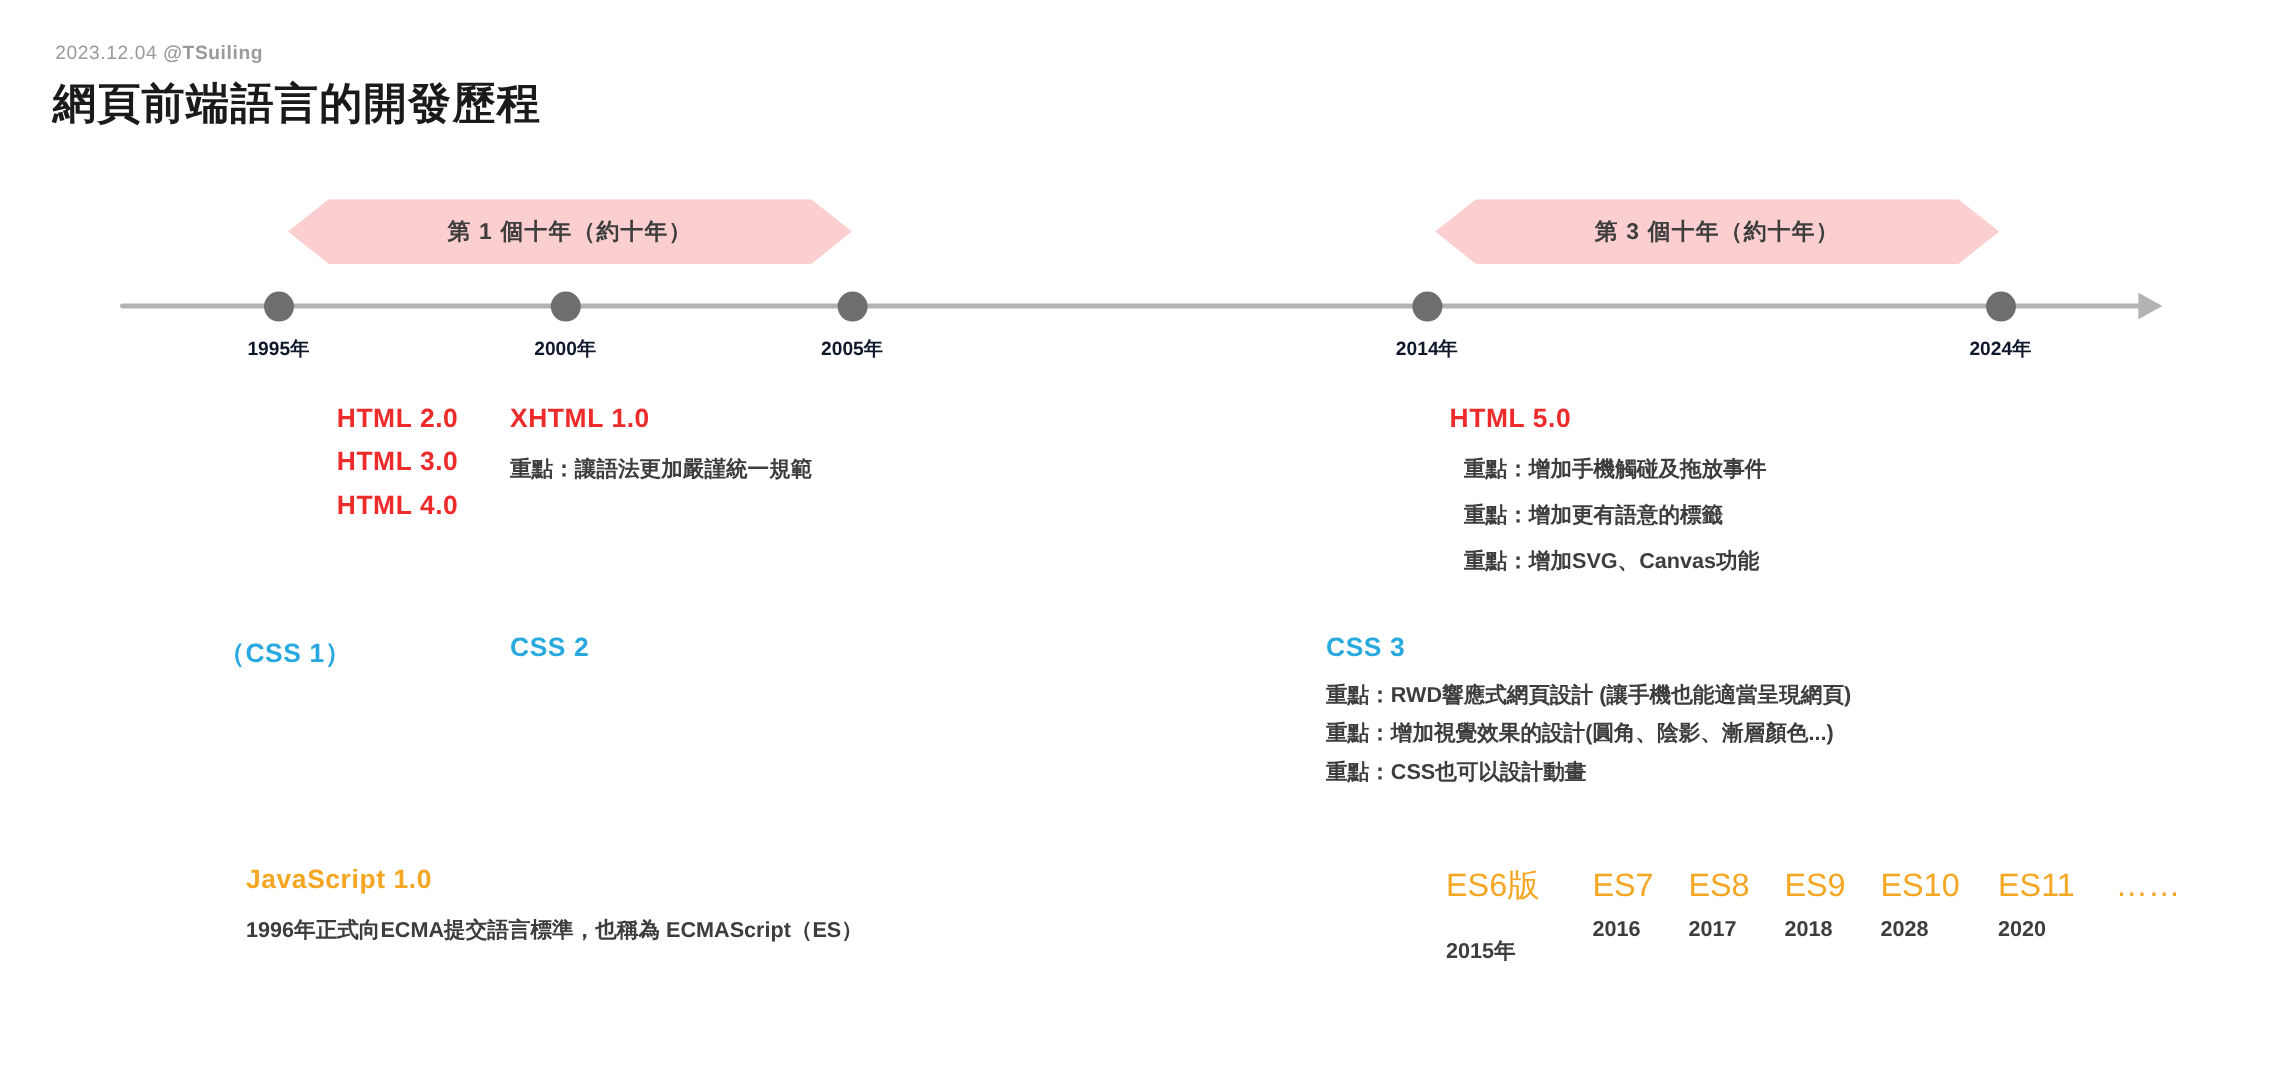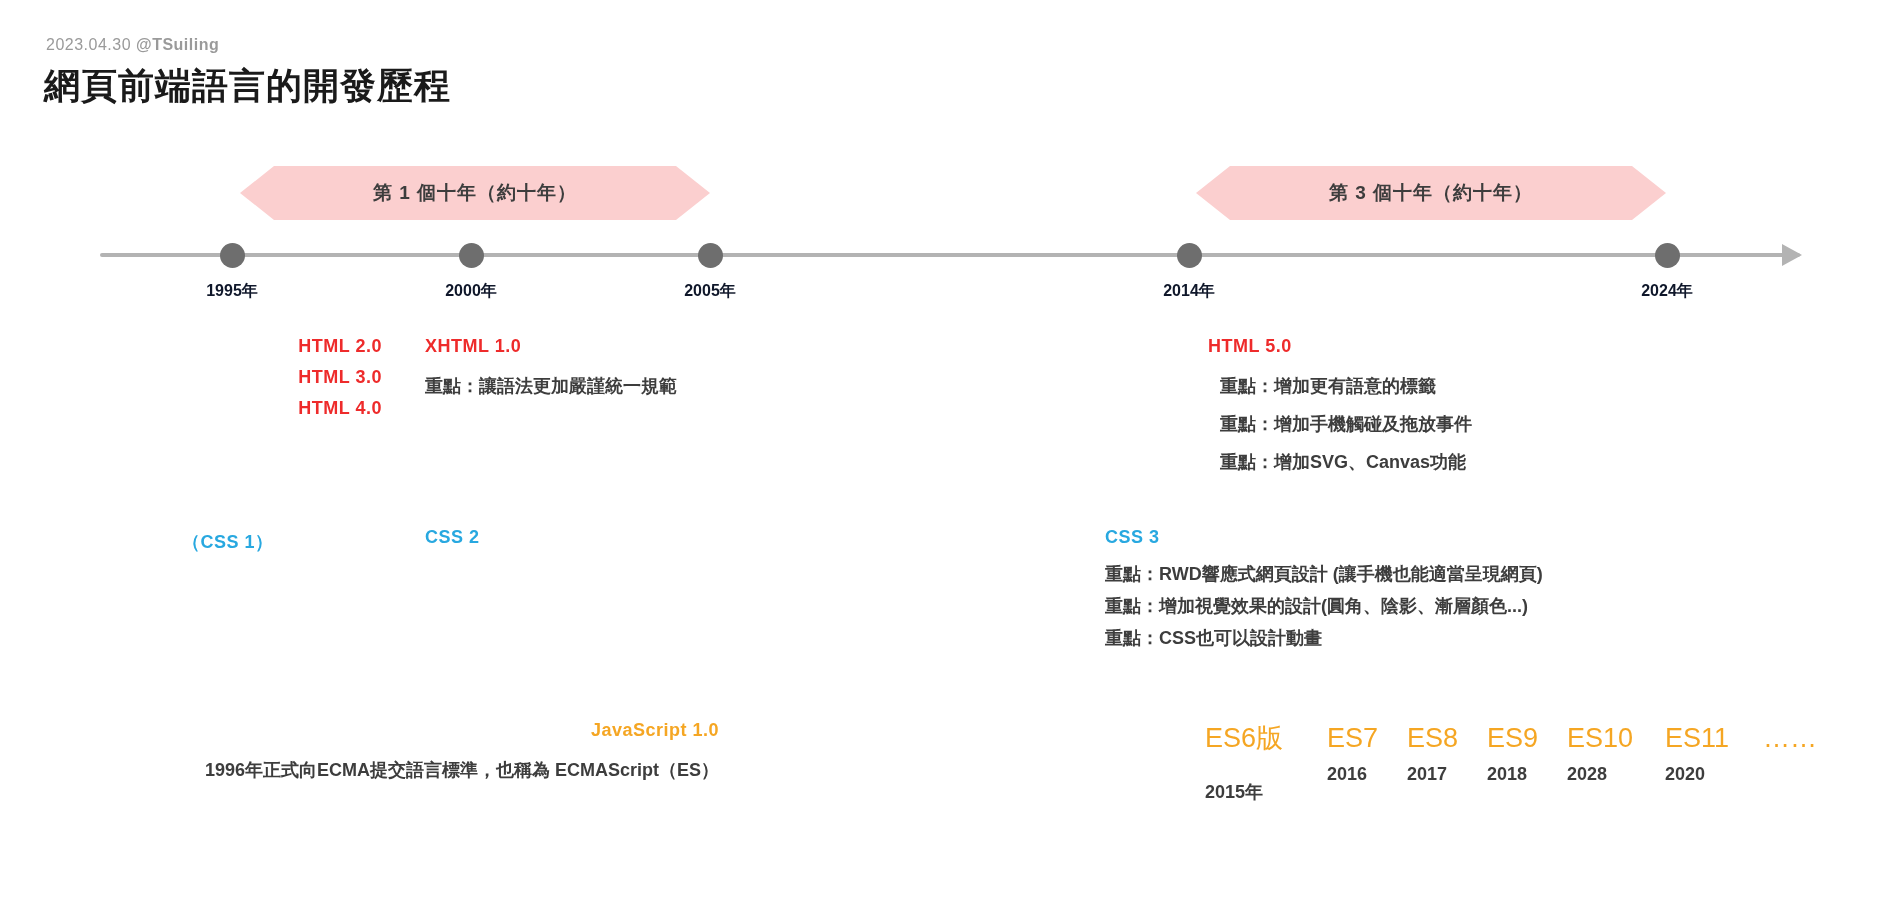--- a/index.html
+++ b/index.html
@@ -114,29 +114,29 @@
     white-space: nowrap;
     transform: translateX(-50%);
   }
 
   
   .block {
     position: absolute;
     white-space: nowrap;
   }
   .heading {
-    font-size: 18px;
+    font-size: 22px;
     font-weight: bold;
     letter-spacing: 0.5px;
     margin-bottom: 10px;
     white-space: nowrap;
   }
   .red    { color: #ee2b2b; }
   .blue   { color: #28a8e0; }
-  .orange { color: #f5a623; text-align: right; }
+  .orange { color: #f5a623; }
 
   .note {
     font-size: 18px;
     font-weight: bold;
     color: #3d3d3d;
     line-height: 38px;
     white-space: nowrap;
   }
   .note-light {
     font-size: 18px;
@@ -170,21 +170,21 @@
     white-space: nowrap;
     text-align: left;
   }
 </style>
 </head>
 <body>
 
 <div class="page">
 
   <div class="meta">
-    <span>2023.04.30</span>
+    <span>2023.12.04</span>
     <span class="handle">@TSuiling</span>
   </div>
   <div class="title">網頁前端語言的開發歷程</div>
 
   <div class="decade" style="left:240px; width:470px;">
     <svg class="arrowbody" viewBox="0 0 470 54" preserveAspectRatio="none">
       <polygon points="0,27 34,0 436,0 470,27 436,54 34,54" fill="#fbcfcf"></polygon>
     </svg>
     <div class="label">第 1 個十年（約十年）</div>
   </div>
@@ -218,22 +218,22 @@
     <div class="heading red">HTML 4.0</div>
   </div>
 
   <div class="block" style="left:425px; top:336px;">
     <div class="heading red">XHTML 1.0</div>
     <div class="note">重點：讓語法更加嚴謹統一規範</div>
   </div>
 
   <div class="block" style="left:1208px; top:336px;">
     <div class="heading red">HTML 5.0</div>
+    <div class="note" style="margin-left:12px;">重點：增加手機觸碰及拖放事件</div>
     <div class="note" style="margin-left:12px;">重點：增加更有語意的標籤</div>
-    <div class="note" style="margin-left:12px;">重點：增加手機觸碰及拖放事件</div>
     <div class="note" style="margin-left:12px;">重點：增加SVG、Canvas功能</div>
   </div>
 
   <div class="block" style="left:182px; top:530px;">
     <div class="heading blue">（CSS 1）</div>
   </div>
 
   <div class="block" style="left:425px; top:527px;">
     <div class="heading blue">CSS 2</div>
   </div>

